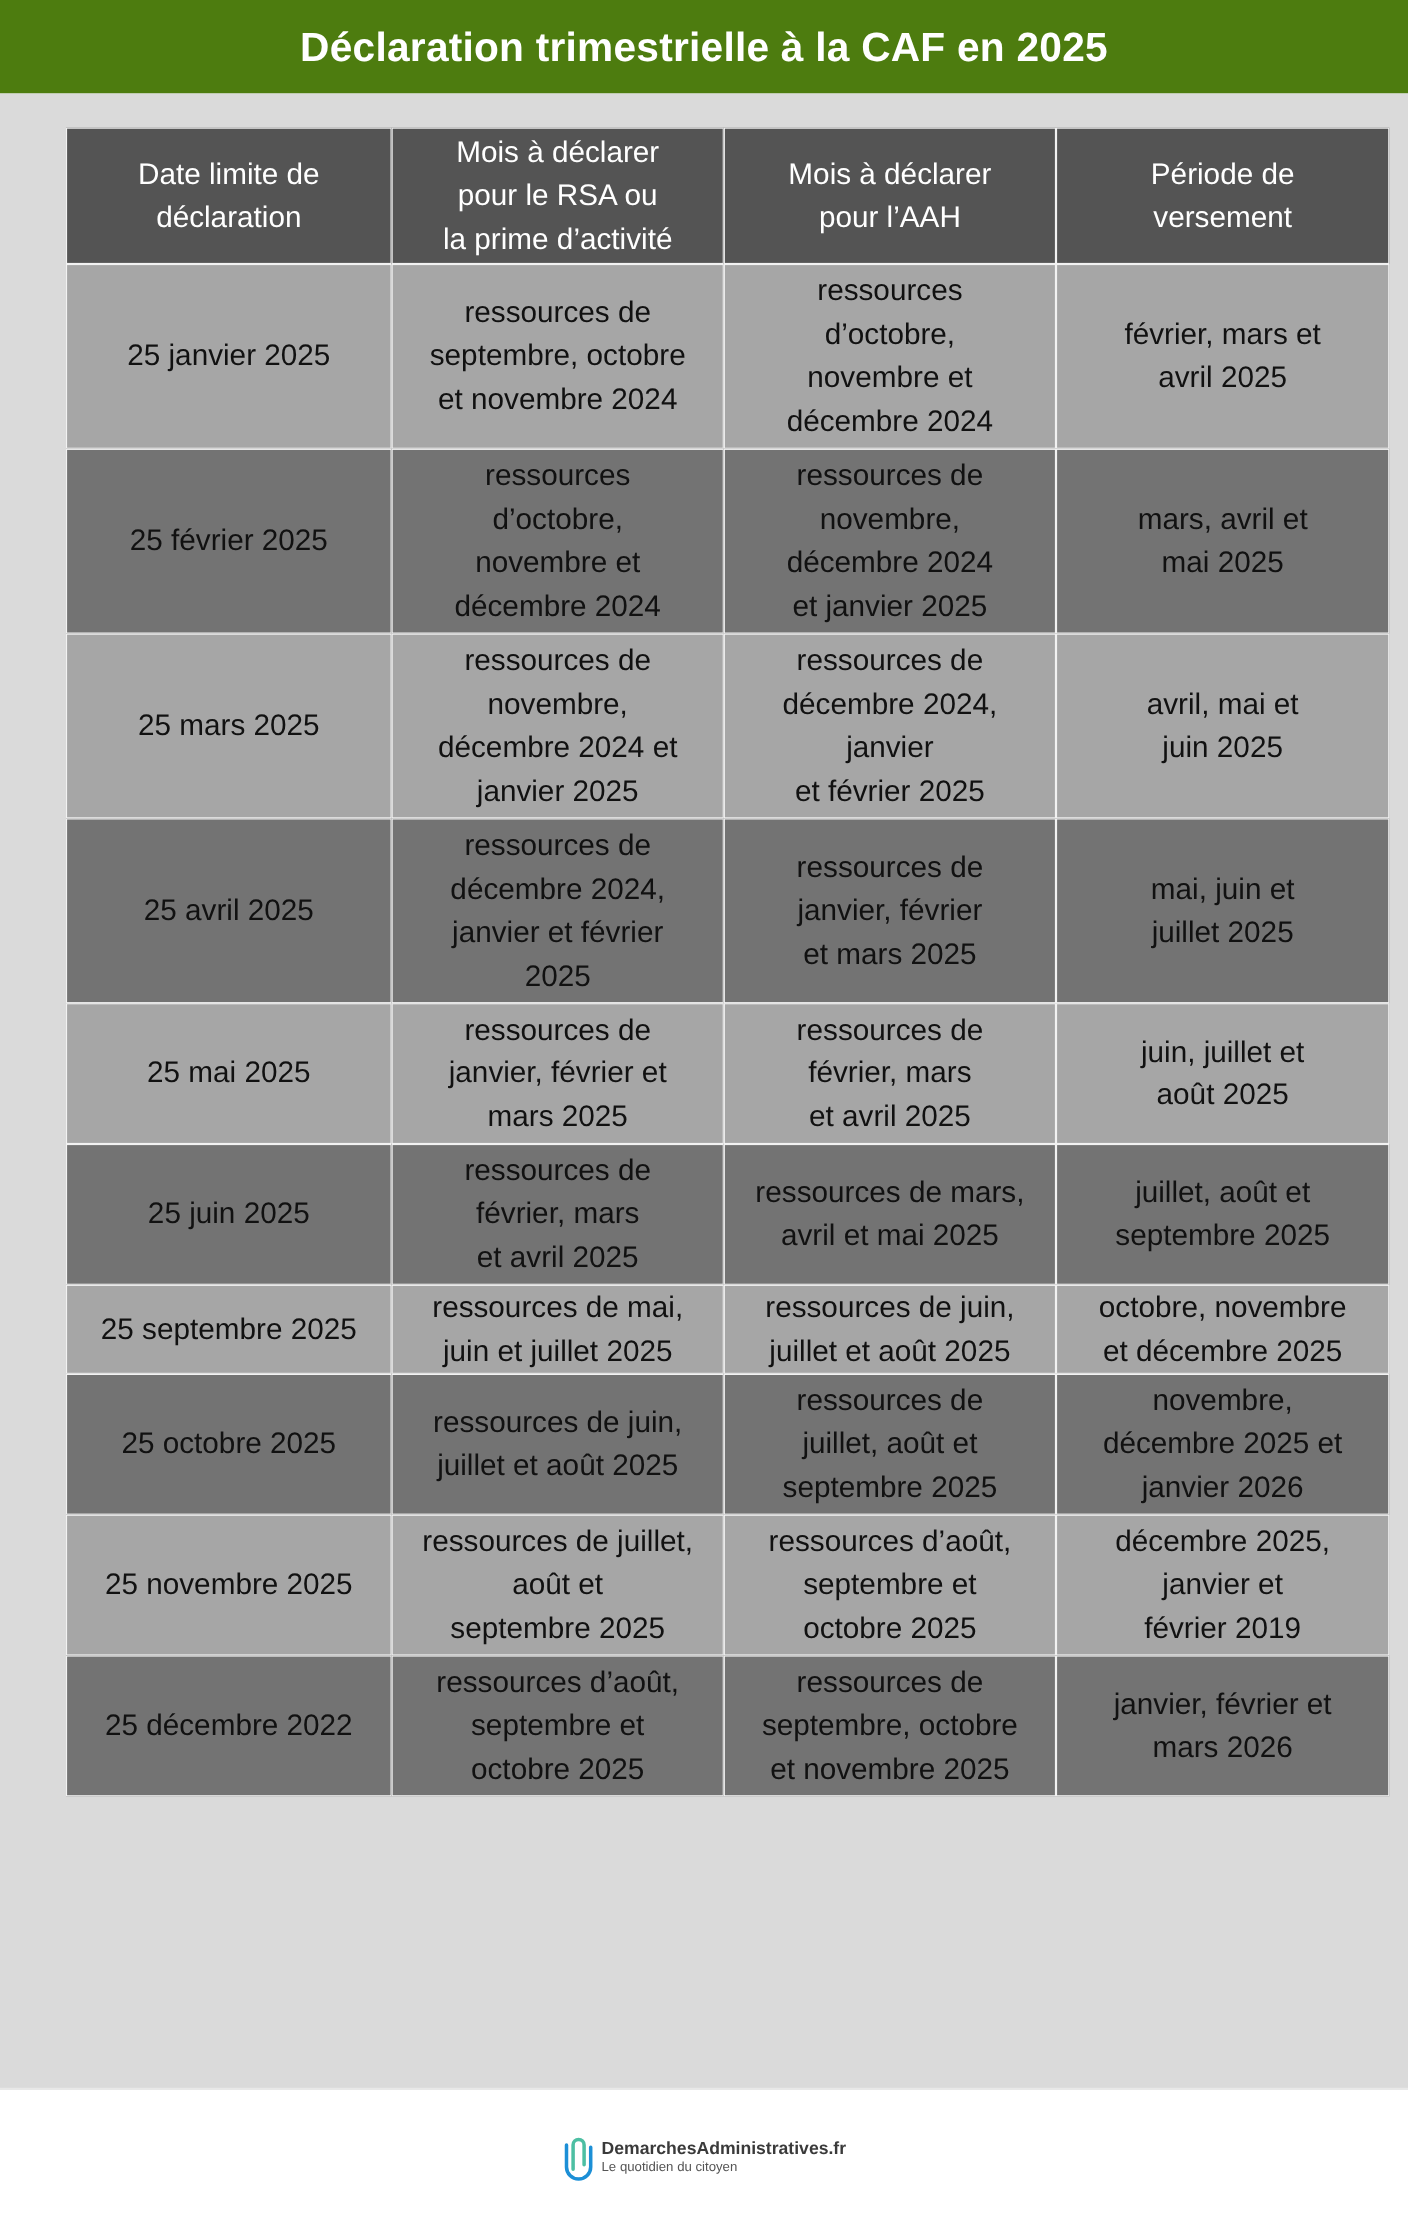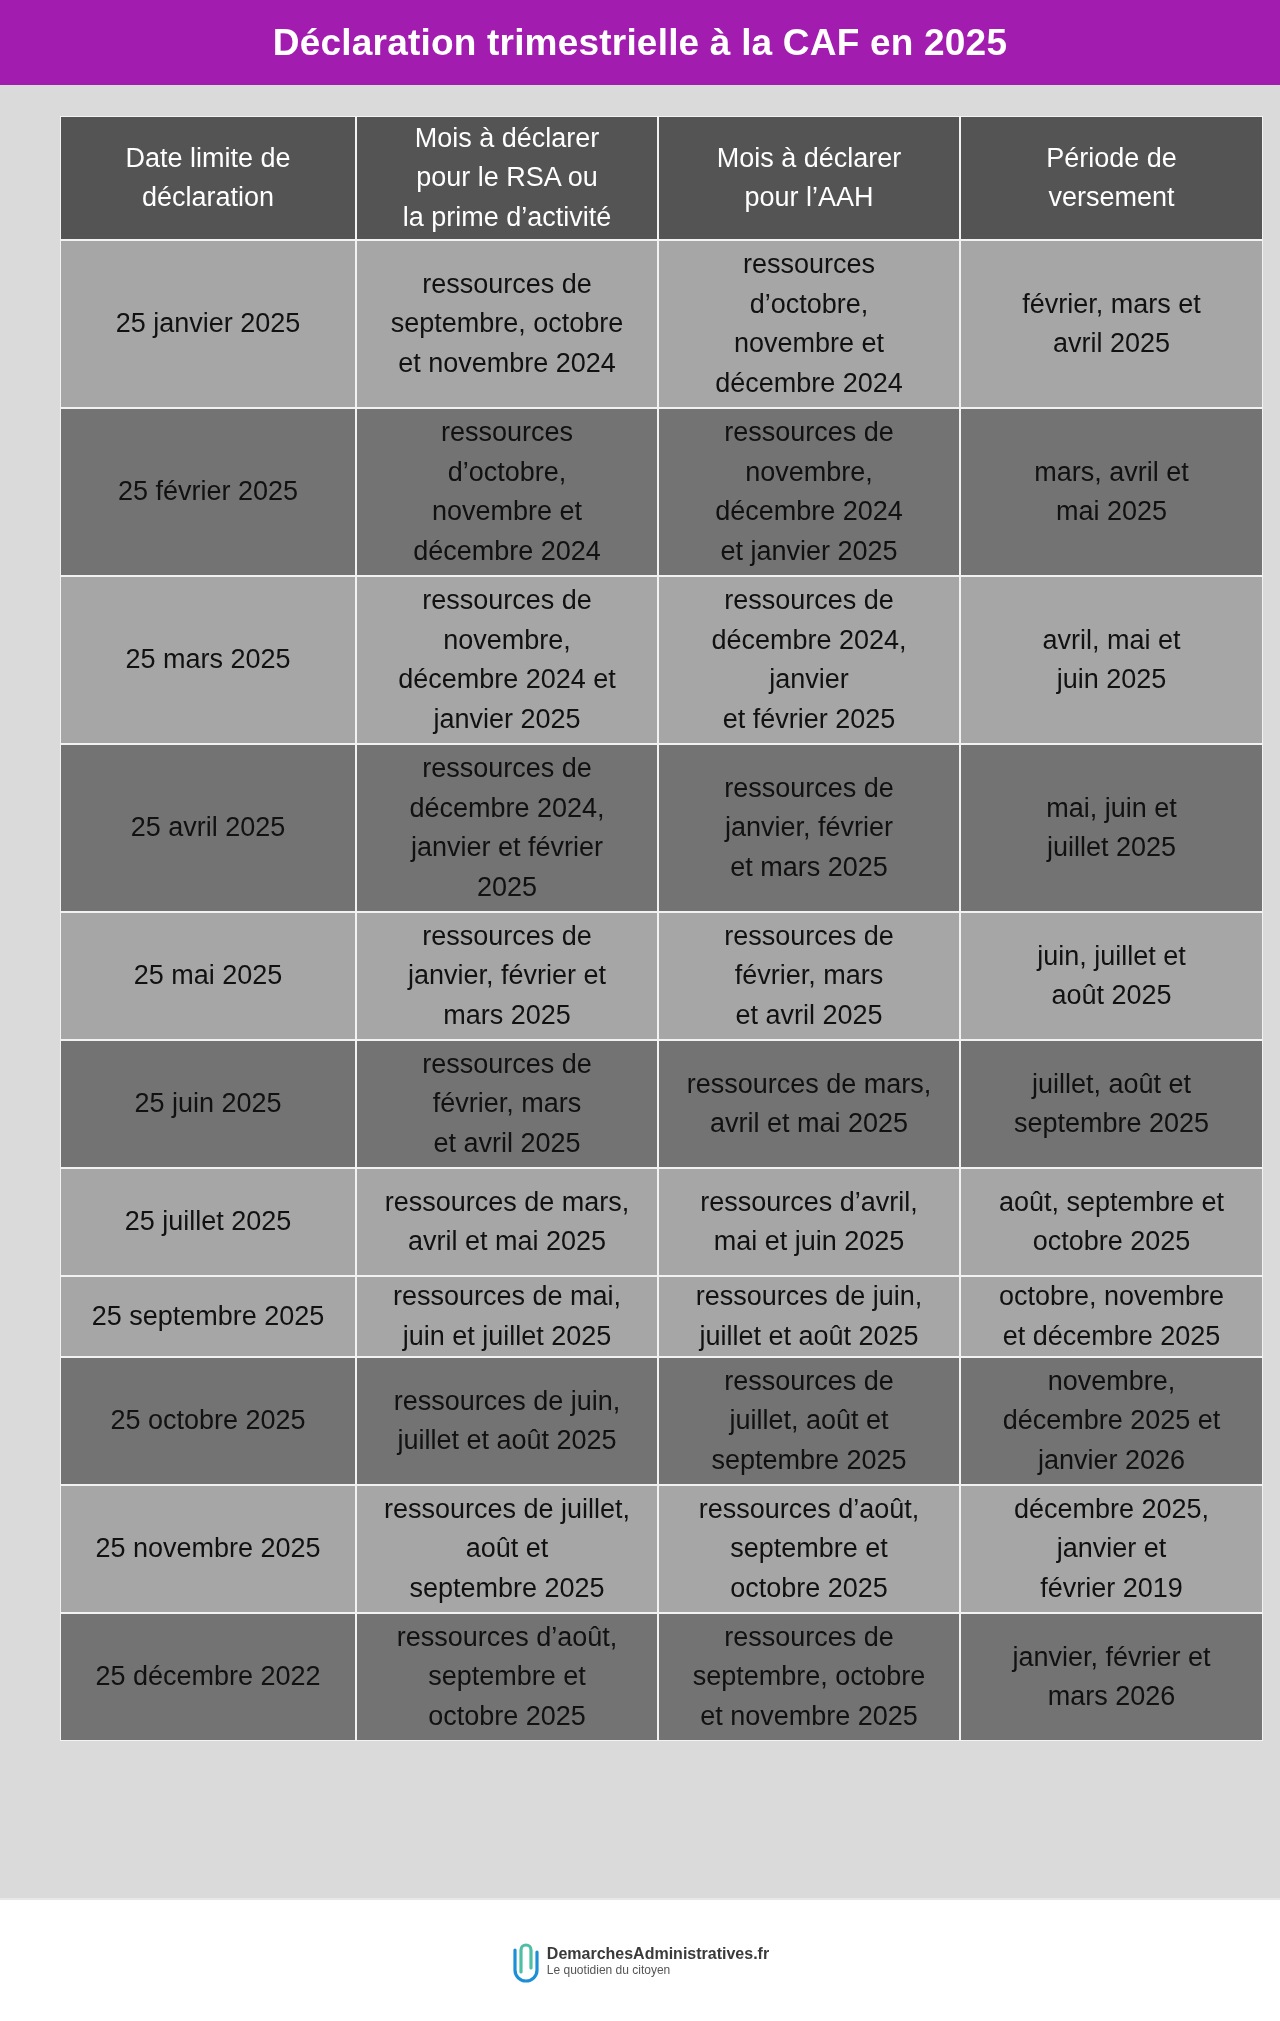--- a/index.html
+++ b/index.html
@@ -7,21 +7,21 @@
     width: 1280px;
     height: 2021px;
     background: #ffffff;
     font-family: "Liberation Sans", "DejaVu Sans", sans-serif;
     position: relative;
     overflow: hidden;
   }
   .title-bar {
     position: absolute; left: 0; top: 0;
     width: 1280px; height: 85px;
-    background: #a21caf;
+    background: #4d7c0f;
     display: flex; align-items: center; justify-content: center;
   }
   .title-bar h1 {
     margin: 0;
     color: #ffffff;
     font-size: 37px;
     font-weight: bold;
     letter-spacing: 0.2px;
   }
   .panel {
@@ -163,29 +163,20 @@
       <tr class="dark" style="height:128px">
         <td><span class="cell-text">25 juin 2025</span></td>
         <td><span class="cell-text">ressources de
 février, mars
 et avril 2025</span></td>
         <td><span class="cell-text">ressources de mars,
 avril et mai 2025</span></td>
         <td><span class="cell-text">juillet, août et
 septembre 2025</span></td>
       </tr>
-      <tr class="light" style="height:108px">
-        <td><span class="cell-text">25 juillet 2025</span></td>
-        <td><span class="cell-text">ressources de mars,
-avril et mai 2025</span></td>
-        <td><span class="cell-text">ressources d’avril,
-mai et juin 2025</span></td>
-        <td><span class="cell-text">août, septembre et
-octobre 2025</span></td>
-      </tr>
       <tr class="light" style="height:76px">
         <td><span class="cell-text">25 septembre 2025</span></td>
         <td><span class="cell-text">ressources de mai,
 juin et juillet 2025</span></td>
         <td><span class="cell-text">ressources de juin,
 juillet et août 2025</span></td>
         <td><span class="cell-text">octobre, novembre
 et décembre 2025</span></td>
       </tr>
       <tr class="dark" style="height:128px">

